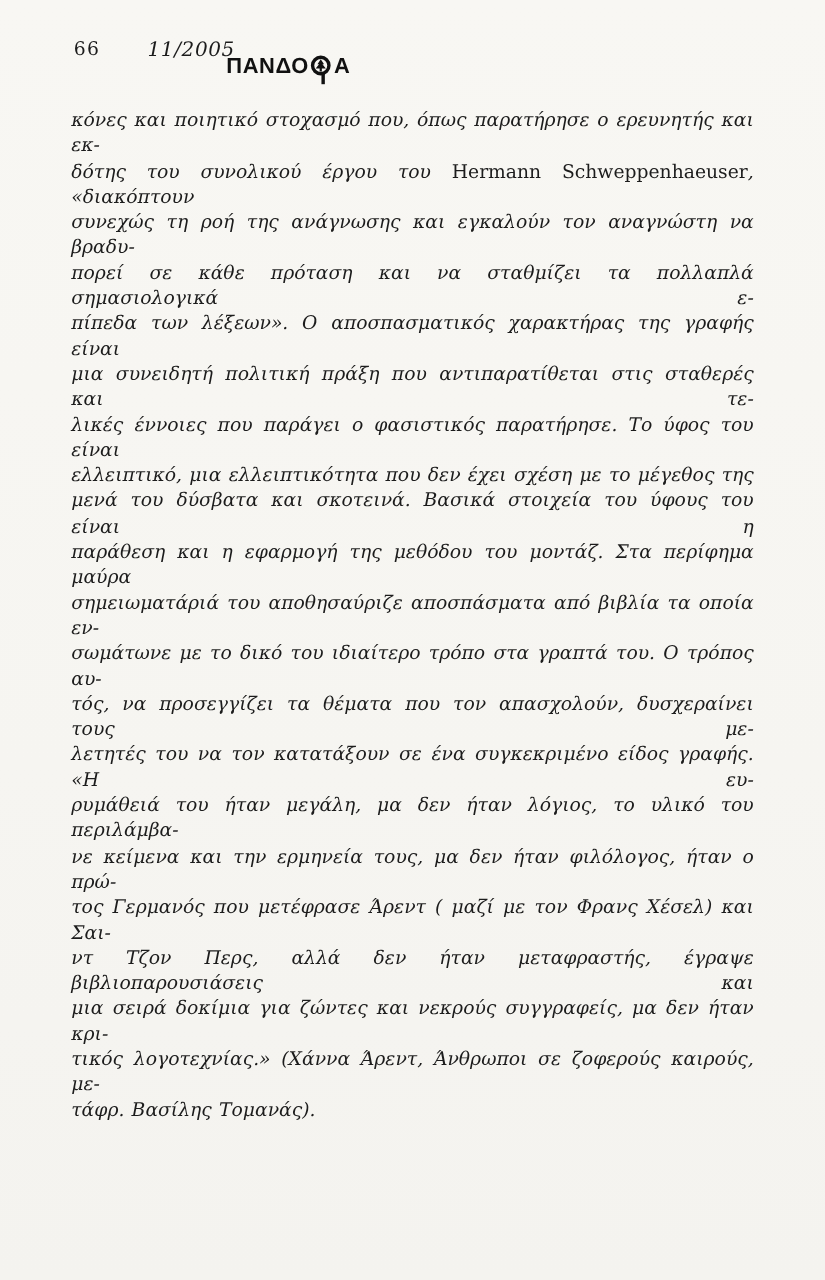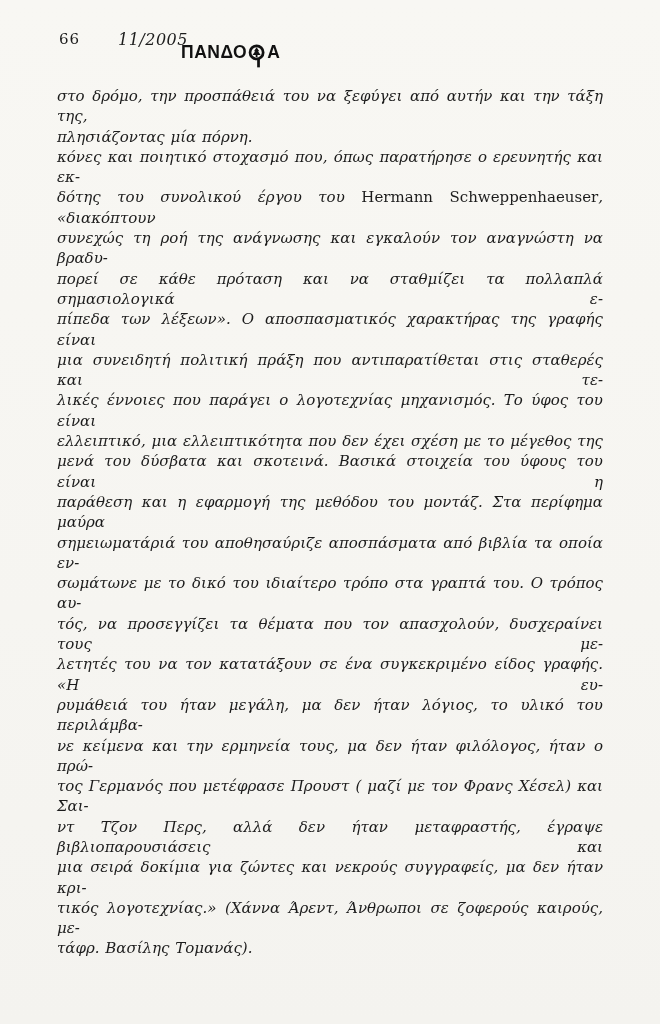--- a/index.html
+++ b/index.html
@@ -109,42 +109,38 @@
           <circle cx="11.5" cy="10.5" r="8.2" fill="#f8f7f3" stroke="#111" stroke-width="3.4"></circle>
           <path fill="#111" d="M11.5 4.2 L14.8 9.2 L13.2 9.2 L16.6 13.6 L12.6 13.6 L12.6 16.4 L10.4 16.4 L10.4 13.6 L6.4 13.6 L9.8 9.2 L8.2 9.2 Z"></path>
           <rect x="12.2" y="18.2" width="3.4" height="11" fill="#111"></rect>
         </svg>
       </span>
       <span>Α</span>
     </span>
   </div>
 
   <div class="body-text">
-      <div class="para">
-        <div class="line first">στο δρόμο, την προσπάθειά του να ξεφύγει από αυτήν και την τάξη της,</div>
-        <div class="line unjust">πλησιάζοντας μία πόρνη.</div>
-      </div>
       <div class="para indented">
         <div class="line">κόνες και ποιητικό στοχασμό που, όπως παρατήρησε ο ερευνητής και εκ-</div>
         <div class="line">δότης του συνολικού έργου του <span class="latin">Hermann Schweppenhaeuser</span>, «διακόπτουν</div>
         <div class="line">συνεχώς τη ροή της ανάγνωσης και εγκαλούν τον αναγνώστη να βραδυ-</div>
         <div class="line">πορεί σε κάθε πρόταση και να σταθμίζει τα πολλαπλά σημασιολογικά ε-</div>
         <div class="line">πίπεδα των λέξεων». Ο αποσπασματικός χαρακτήρας της γραφής είναι</div>
         <div class="line">μια συνειδητή πολιτική πράξη που αντιπαρατίθεται στις σταθερές και τε-</div>
-        <div class="line">λικές έννοιες που παράγει ο λογοτεχνίας μηχανισμός. Το ύφος του είναι</div>
+        <div class="line">λικές έννοιες που παράγει ο φασιστικός παρατήρησε. Το ύφος του είναι</div>
         <div class="line">ελλειπτικό, μια ελλειπτικότητα που δεν έχει σχέση με το μέγεθος της</div>
         <div class="line">μενά του δύσβατα και σκοτεινά. Βασικά στοιχεία του ύφους του είναι η</div>
         <div class="line">παράθεση και η εφαρμογή της μεθόδου του μοντάζ. Στα περίφημα μαύρα</div>
         <div class="line">σημειωματάριά του αποθησαύριζε αποσπάσματα από βιβλία τα οποία εν-</div>
         <div class="line">σωμάτωνε με το δικό του ιδιαίτερο τρόπο στα γραπτά του. Ο τρόπος αυ-</div>
         <div class="line">τός, να προσεγγίζει τα θέματα που τον απασχολούν, δυσχεραίνει τους με-</div>
         <div class="line">λετητές του να τον κατατάξουν σε ένα συγκεκριμένο είδος γραφής. «Η ευ-</div>
         <div class="line">ρυμάθειά του ήταν μεγάλη, μα δεν ήταν λόγιος, το υλικό του περιλάμβα-</div>
         <div class="line">νε κείμενα και την ερμηνεία τους, μα δεν ήταν φιλόλογος, ήταν ο πρώ-</div>
-        <div class="line">τος Γερμανός που μετέφρασε Προυστ ( μαζί με τον Φρανς Χέσελ) και Σαι-</div>
+        <div class="line">τος Γερμανός που μετέφρασε Άρεντ ( μαζί με τον Φρανς Χέσελ) και Σαι-</div>
         <div class="line">ντ Τζον Περς, αλλά δεν ήταν μεταφραστής, έγραψε βιβλιοπαρουσιάσεις και</div>
         <div class="line">μια σειρά δοκίμια για ζώντες και νεκρούς συγγραφείς, μα δεν ήταν κρι-</div>
         <div class="line">τικός λογοτεχνίας.» (Χάννα Άρεντ, Άνθρωποι σε ζοφερούς καιρούς, με-</div>
         <div class="line unjust">τάφρ. Βασίλης Τομανάς).</div>
       </div>
     </div>
 
 </div>
 
 </body></html>

